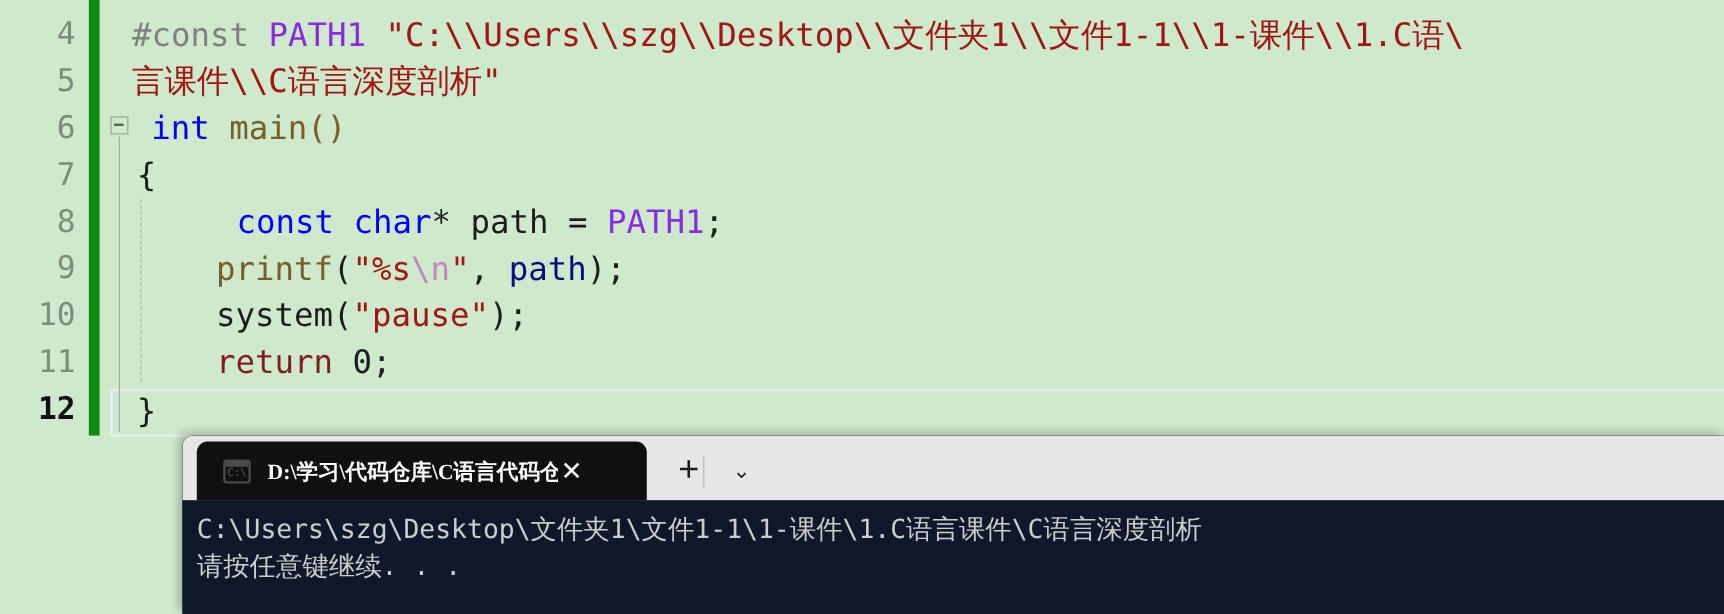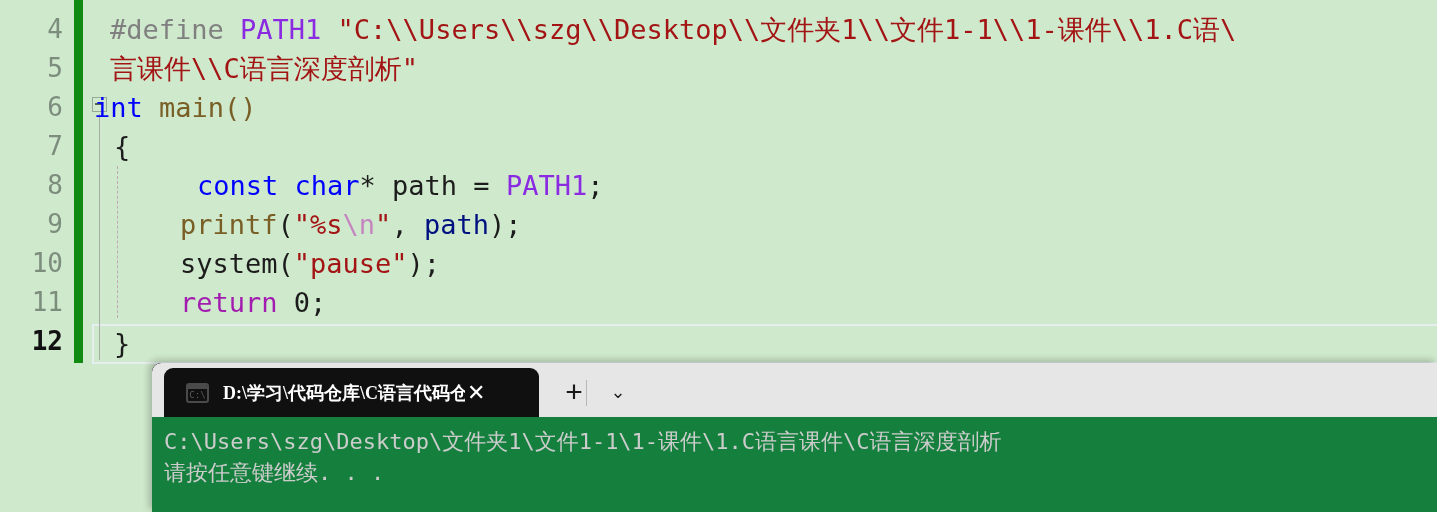--- a/index.html
+++ b/index.html
@@ -116,21 +116,21 @@
     width: 8px;
     height: 2px;
     background: #54664f;
   }
 
   
   .tok-pp      { color: #808080; }
   .tok-macro   { color: #8a2be2; text-align: center; }
   .tok-str     { color: #a31515; }
   .tok-kw      { color: #0000ff; }
-  .tok-kw2     { color: #a21caf; }
+  .tok-kw2     { color: #7f1d1d; }
   .tok-fn      { color: #795e26; }
   .tok-plain   { color: #1c1c1c; }
   .tok-var     { color: #001080; }
   .tok-esc     { color: #c586c0; }
   .tok-num     { color: #1c1c1c; }
 
   
   #terminal {
     position: absolute;
     left: 152px;
@@ -246,21 +246,21 @@
     font-family: "Liberation Sans", sans-serif;
     font-size: 18px;
     cursor: pointer;
   }
   .term-body {
     position: absolute;
     left: 0;
     top: 54px;
     right: 0;
     bottom: 0;
-    background: #15803d;
+    background: #0f172a;
     padding: 9px 0 0 12px;
     box-sizing: border-box;
   }
   .term-line {
     font-family: "DejaVu Sans Mono", "Liberation Mono", monospace;
     font-size: 22px;
     line-height: 31px;
     color: #cccccc;
     white-space: pre;
   }
@@ -287,25 +287,25 @@
   <div class="change-bar" style="top:0px; height:363px;"></div>
 
   <div class="fold-box" style="left:92px; top:97px;"></div>
 
   <div class="block-guide" style="left:99px; top:114px; height:246px;"></div>
 
   <div class="indent-guide" style="left:117px; top:166px; height:152px;"></div>
 
   <div class="code">
 
-    <div class="cline" style="top:10px; left:18px;"><span class="tok-pp">#define </span><span class="tok-macro">PATH1 </span><span class="tok-str">"C:\\Users\\szg\\Desktop\\文件夹1\\文件1-1\\1-课件\\1.C语\</span></div>
+    <div class="cline" style="top:10px; left:18px;"><span class="tok-pp">#const </span><span class="tok-macro">PATH1 </span><span class="tok-str">"C:\\Users\\szg\\Desktop\\文件夹1\\文件1-1\\1-课件\\1.C语\</span></div>
 
     <div class="cline" style="top:49px; left:18px;"><span class="tok-str">言课件\\C语言深度剖析"</span></div>
 
-    <div class="cline" style="top:88px; left:2px;"><span class="tok-kw">int</span><span class="tok-fn"> main()</span></div>
+    <div class="cline" style="top:88px; left:34px;"><span class="tok-kw">int</span><span class="tok-fn"> main()</span></div>
 
     <div class="cline" style="top:127px; left:22px;"><span class="tok-plain">{</span></div>
 
     <div class="cline" style="top:166px; left:105px;"><span class="tok-kw">const char</span><span class="tok-plain">* </span><span class="tok-plain">path</span><span class="tok-plain"> = </span><span class="tok-macro">PATH1</span><span class="tok-plain">;</span></div>
 
     <div class="cline" style="top:205px; left:88px;"><span class="tok-fn">printf</span><span class="tok-plain">(</span><span class="tok-str">"%s</span><span class="tok-esc">\n</span><span class="tok-str">"</span><span class="tok-plain">, </span><span class="tok-var">path</span><span class="tok-plain">);</span></div>
 
     <div class="cline" style="top:244px; left:88px;"><span class="tok-plain">system(</span><span class="tok-str">"pause"</span><span class="tok-plain">);</span></div>
 
     <div class="cline" style="top:283px; left:88px;"><span class="tok-kw2">return</span><span class="tok-num"> 0;</span></div>

